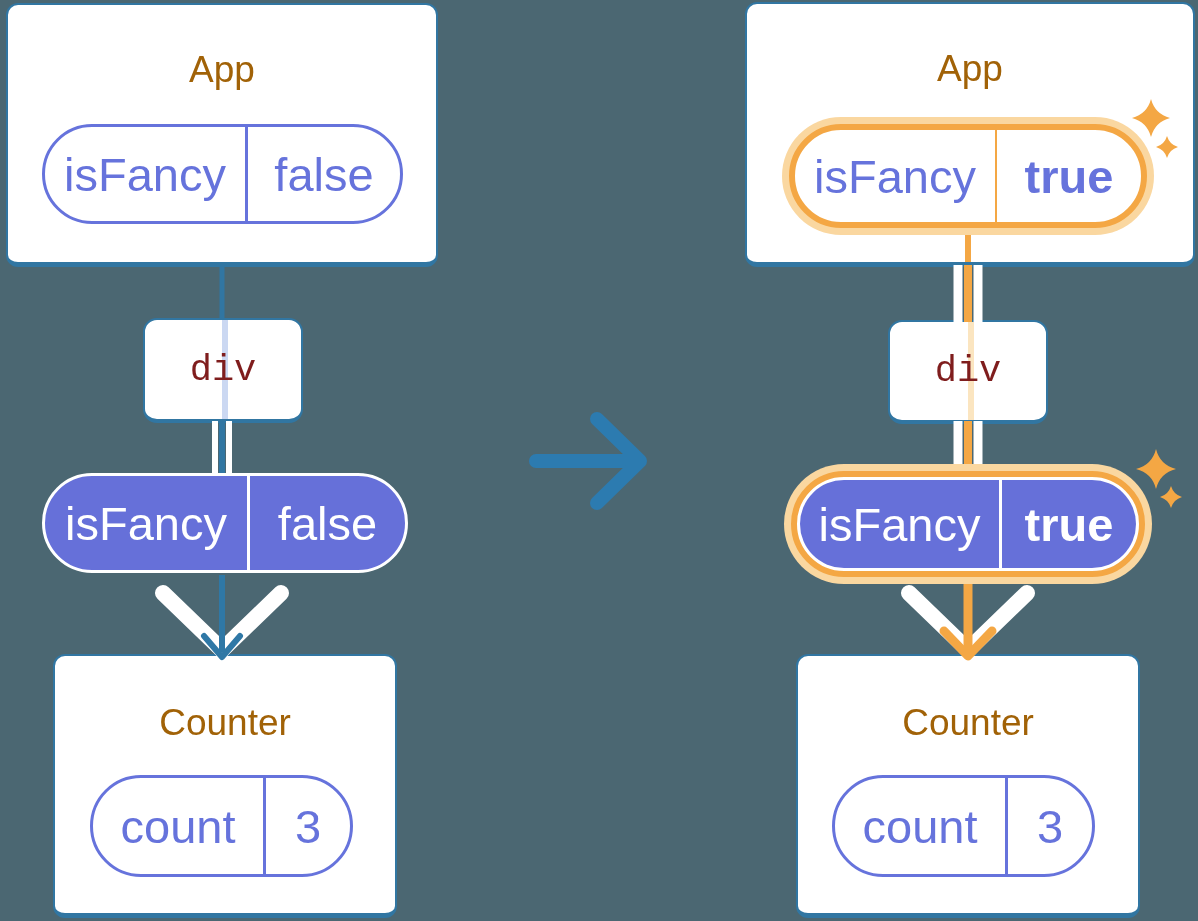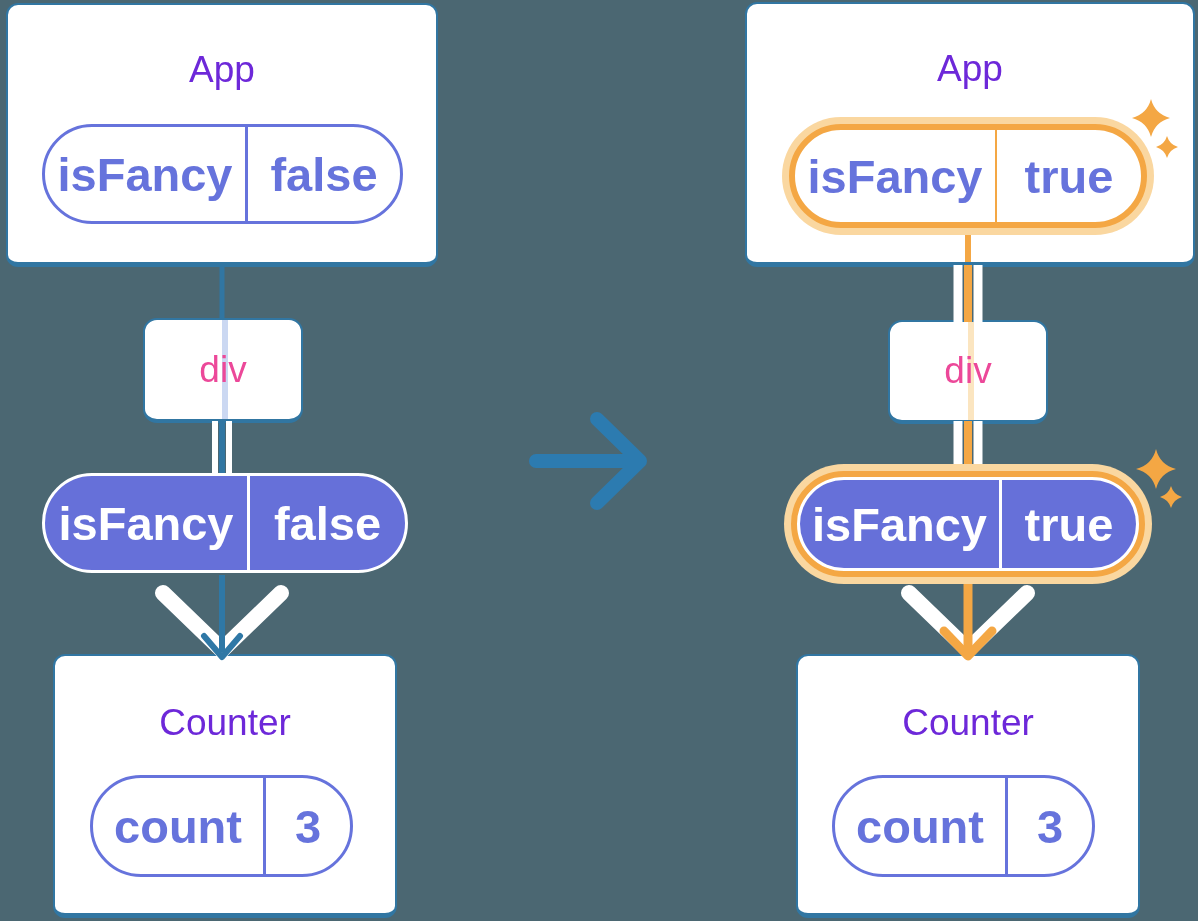--- a/index.html
+++ b/index.html
@@ -9,42 +9,42 @@
     font-family:"Liberation Sans","DejaVu Sans",sans-serif;
   }
   
   .card{
     position:absolute;background:#fff;box-sizing:border-box;
     border:2px solid #3176A2;border-bottom-width:5px;border-radius:12px;
     z-index:1;
   }
   .card-title{
     position:absolute;left:0;width:100%;text-align:center;
-    font-size:37px;color:#6d28d9;line-height:1;z-index:3;
+    font-size:37px;color:#a16207;line-height:1;z-index:3;
   }
   .app-left   {left:6px;  top:3px;  width:432px;height:264px;}
   .app-right  {left:745px;top:2px;  width:450px;height:265px;}
   .div-node   {border-radius:14px;border-bottom-width:4px;
                display:flex;align-items:center;justify-content:center;}
   .div-left   {left:143px;top:318px;width:160px;height:105px;}
   .div-right  {left:888px;top:320px;width:160px;height:104px;}
   .counter-left {left:53px; top:654px;width:344px;height:264px;}
   .counter-right{left:796px;top:654px;width:344px;height:264px;}
-  .node-label{font-size:37px;color:#ec4899;position:relative;z-index:3;}
+  .node-label{font-size:37px;color:#7f1d1d;position:relative;z-index:3;font-family:Liberation Mono, monospace;}
   
   .ctx-line{position:absolute;top:0;bottom:0;width:6px;z-index:2;}
   .ctx-line.blue  {left:77px;background:#CBD8F2;}
   .ctx-line.orange{left:78px;background:#FBE5C0;}
   
   .inner-orange-line{position:absolute;left:218px;top:222px;width:6px;height:36px;
     background:#F4A744;z-index:2;}
   
   .pill{position:absolute;box-sizing:border-box;display:flex;align-items:stretch;
     border-radius:60px;font-size:47px;z-index:6;}
-  .pill-cell{display:flex;align-items:center;justify-content:center;font-weight:bold;}
+  .pill-cell{display:flex;align-items:center;justify-content:center;}
   .pill-outline{background:#fff;border:3px solid #6673DC;}
   .pill-outline .pill-cell{color:#6673DC;}
   .pill-outline .pill-divider{width:3px;background:#6673DC;}
   
   .pill-hl-outline{background:#fff;border:6px solid #F4A744;
     box-shadow:0 0 0 7px #FAD7A0;z-index:4;}
   .pill-hl-outline .pill-cell{color:#6673DC;}
   .pill-hl-outline .pill-divider{width:2px;background:#F4A744;}
   
   .pill-filled{background:#6670D9;border:3px solid #fff;}

